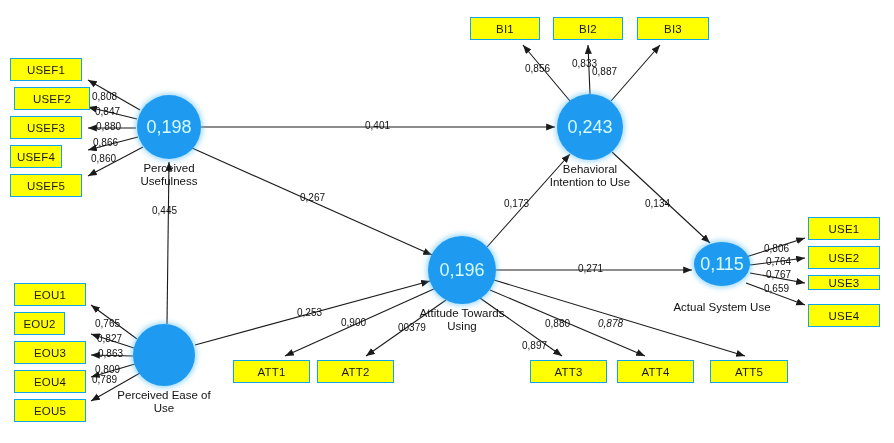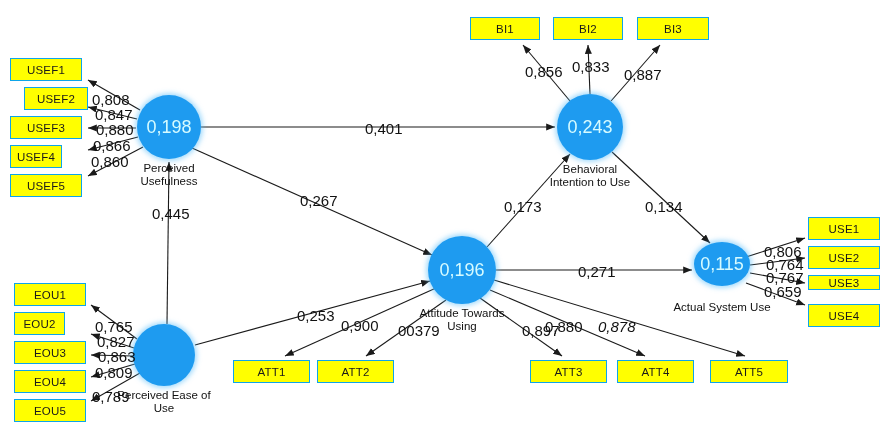--- a/index.html
+++ b/index.html
@@ -54,21 +54,21 @@
     position: absolute;
     text-align: center;
     font-size: 11.5px;
     color: #111111;
     line-height: 13px;
     z-index: 5;
     white-space: pre-line;
   }
   .edge-label {
     position: absolute;
-    font-size: 15px;
+    font-size: 10px;
     color: #111111;
     background: transparent;
     white-space: nowrap;
     z-index: 6;
   }
 </style>
 </head>
 <body>
 
 <div id="canvas">
@@ -107,21 +107,21 @@
         <line x1="167" y1="324" x2="169" y2="162" marker-end="url(#arrow)"></line>
         <line x1="195" y1="345" x2="430" y2="281" marker-end="url(#arrow)"></line>
         <line x1="487" y1="247" x2="570" y2="154" marker-end="url(#arrow)"></line>
         <line x1="496" y1="270" x2="692" y2="270" marker-end="url(#arrow)"></line>
         <line x1="612" y1="152" x2="710" y2="243" marker-end="url(#arrow)"></line>
       </g>
   </svg>
 
   <div id="nodes-layer">
       <div class="indicator" style="left: 10px; top: 58px; width: 72px; height: 23px;">USEF1</div>
-      <div class="indicator" style="left: 24px; top: 87px; width: 64px; height: 23px;">USEF2</div>
+      <div class="indicator" style="left: 14px; top: 87px; width: 76px; height: 23px;">USEF2</div>
       <div class="indicator" style="left: 10px; top: 116px; width: 72px; height: 23px;">USEF3</div>
       <div class="indicator" style="left: 10px; top: 145px; width: 52px; height: 23px;">USEF4</div>
       <div class="indicator" style="left: 10px; top: 174px; width: 72px; height: 23px;">USEF5</div>
       <div class="indicator" style="left: 14px; top: 283px; width: 72px; height: 23px;">EOU1</div>
       <div class="indicator" style="left: 14px; top: 312px; width: 51px; height: 23px;">EOU2</div>
       <div class="indicator" style="left: 14px; top: 341px; width: 72px; height: 23px;">EOU3</div>
       <div class="indicator" style="left: 14px; top: 370px; width: 72px; height: 23px;">EOU4</div>
       <div class="indicator" style="left: 14px; top: 399px; width: 72px; height: 23px;">EOU5</div>
       <div class="indicator" style="left: 470px; top: 17px; width: 70px; height: 23px;">BI1</div>
       <div class="indicator" style="left: 553px; top: 17px; width: 70px; height: 23px;">BI2</div>
@@ -144,27 +144,27 @@
   <div id="labels-layer">
       <div class="edge-label" style="left: 92px; top: 91px;">0,808</div>
       <div class="edge-label" style="left: 95px; top: 106px;">0,847</div>
       <div class="edge-label" style="left: 96px; top: 121px;">0,880</div>
       <div class="edge-label" style="left: 93px; top: 137px;">0,866</div>
       <div class="edge-label" style="left: 91px; top: 153px;">0,860</div>
       <div class="edge-label" style="left: 95px; top: 318px;">0,765</div>
       <div class="edge-label" style="left: 97px; top: 333px;">0,827</div>
       <div class="edge-label" style="left: 98px; top: 348px;">0,863</div>
       <div class="edge-label" style="left: 95px; top: 364px;">0,809</div>
-      <div class="edge-label" style="left: 92px; top: 388px;">0,789</div>
+      <div class="edge-label" style="left: 92px; top: 374px;">0,789</div>
       <div class="edge-label" style="left: 525px; top: 63px;">0,856</div>
       <div class="edge-label" style="left: 572px; top: 58px;">0,833</div>
-      <div class="edge-label" style="left: 624px; top: 66px;">0,887</div>
+      <div class="edge-label" style="left: 592px; top: 66px;">0,887</div>
       <div class="edge-label" style="left: 341px; top: 317px;">0,900</div>
       <div class="edge-label" style="left: 398px; top: 322px;">00379</div>
-      <div class="edge-label" style="left: 522px; top: 322px;">0,897</div>
+      <div class="edge-label" style="left: 522px; top: 340px;">0,897</div>
       <div class="edge-label" style="left: 545px; top: 318px;">0,880</div>
       <div class="edge-label" style="left: 598px; top: 318px; font-style: italic;">0,878</div>
       <div class="edge-label" style="left: 764px; top: 243px;">0,806</div>
       <div class="edge-label" style="left: 766px; top: 256px;">0,764</div>
       <div class="edge-label" style="left: 766px; top: 269px;">0,767</div>
       <div class="edge-label" style="left: 764px; top: 283px;">0,659</div>
       <div class="edge-label" style="left: 365px; top: 120px;">0,401</div>
       <div class="edge-label" style="left: 300px; top: 192px;">0,267</div>
       <div class="edge-label" style="left: 152px; top: 205px;">0,445</div>
       <div class="edge-label" style="left: 297px; top: 307px;">0,253</div>

